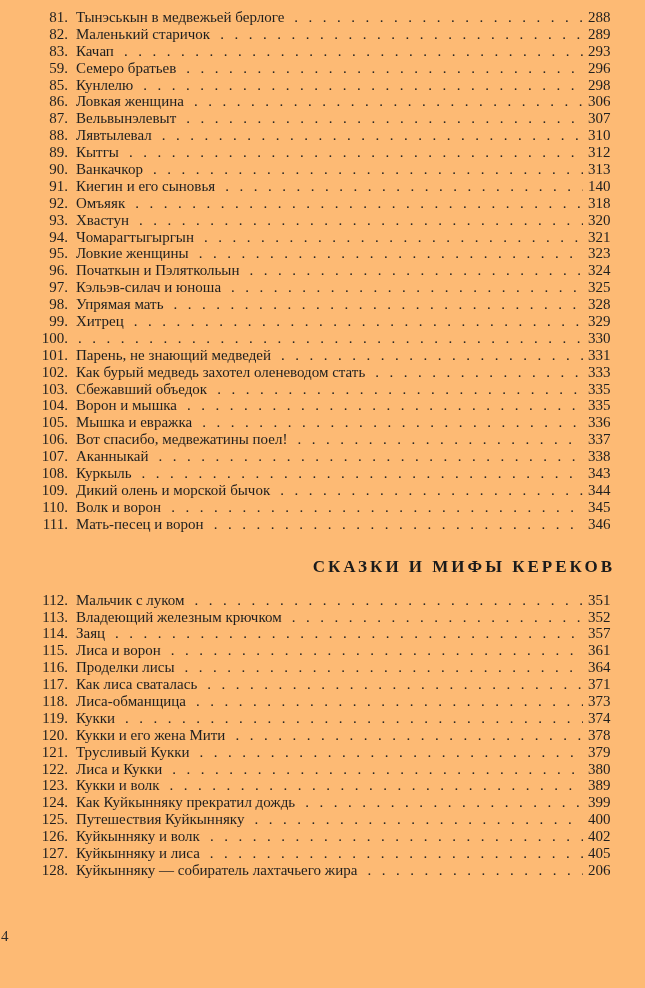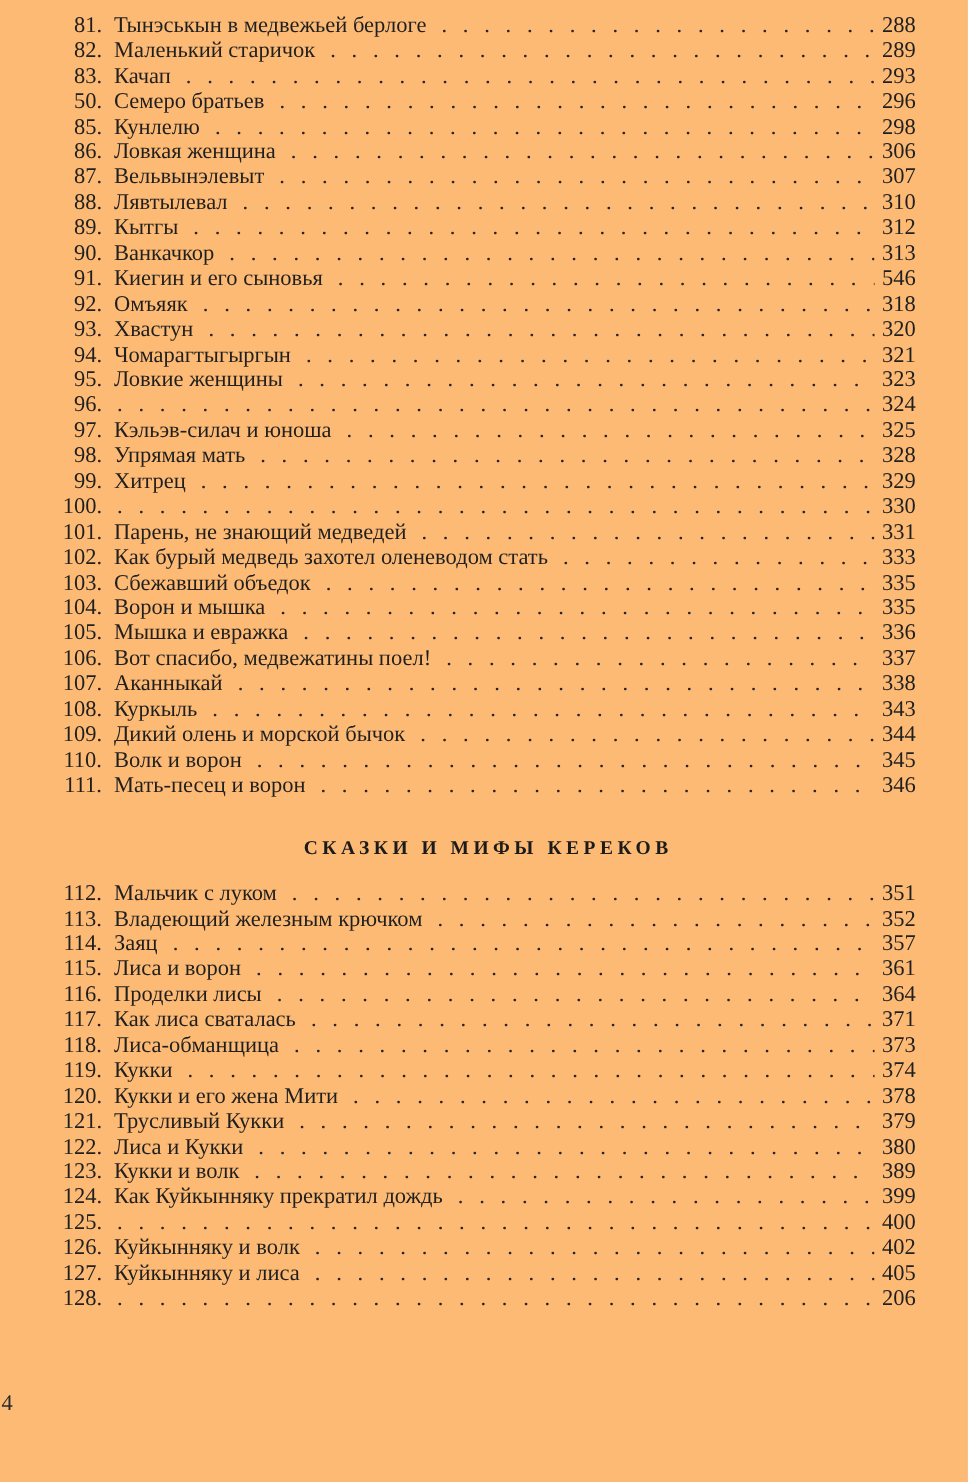--- a/index.html
+++ b/index.html
@@ -19,22 +19,22 @@
     position: absolute;
     top: 9px;
     left: 36px;
     right: 30px;
   }
 
   .toc-section { margin: 0; }
 
   .section-heading {
     margin: 24px 0 15px 0;
-    text-align: center;
-    font-size: 13px;
+    text-align: right;
+    font-size: 17px;
     font-weight: bold;
     letter-spacing: 3px;
     color: #1b1b1b;
     white-space: nowrap;
   }
 
   .row {
     display: flex;
     align-items: baseline;
     height: 16.9px;
@@ -101,21 +101,21 @@
   </div>
 
   <div class="row">
     <span class="num">83.</span>
     <span class="title">Качап</span>
     <span class="leader">.  .  .  .  .  .  .  .  .  .  .  .  .  .  .  .  .  .  .  .  .  .  .  .  .  .  .  .  .  .  .  .  .  .  .  .  .  .  .  .  .  .  .  .  .  .  .  .  .  .  .  .  .  .  .  .  .  .  .  .  </span>
     <span class="pagenum">293</span>
   </div>
 
   <div class="row">
-    <span class="num">50.</span>
+    <span class="num">59.</span>
     <span class="title">Семеро братьев</span>
     <span class="leader">.  .  .  .  .  .  .  .  .  .  .  .  .  .  .  .  .  .  .  .  .  .  .  .  .  .  .  .  .  .  .  .  .  .  .  .  .  .  .  .  .  .  .  .  .  .  .  .  .  .  .  .  .  .  .  .  .  .  .  .  </span>
     <span class="pagenum">296</span>
   </div>
 
   <div class="row">
     <span class="num">85.</span>
     <span class="title">Кунлелю</span>
     <span class="leader">.  .  .  .  .  .  .  .  .  .  .  .  .  .  .  .  .  .  .  .  .  .  .  .  .  .  .  .  .  .  .  .  .  .  .  .  .  .  .  .  .  .  .  .  .  .  .  .  .  .  .  .  .  .  .  .  .  .  .  .  </span>
     <span class="pagenum">298</span>
@@ -153,21 +153,21 @@
     <span class="num">90.</span>
     <span class="title">Ванкачкор</span>
     <span class="leader">.  .  .  .  .  .  .  .  .  .  .  .  .  .  .  .  .  .  .  .  .  .  .  .  .  .  .  .  .  .  .  .  .  .  .  .  .  .  .  .  .  .  .  .  .  .  .  .  .  .  .  .  .  .  .  .  .  .  .  .  </span>
     <span class="pagenum">313</span>
   </div>
 
   <div class="row">
     <span class="num">91.</span>
     <span class="title">Киегин и его сыновья</span>
     <span class="leader">.  .  .  .  .  .  .  .  .  .  .  .  .  .  .  .  .  .  .  .  .  .  .  .  .  .  .  .  .  .  .  .  .  .  .  .  .  .  .  .  .  .  .  .  .  .  .  .  .  .  .  .  .  .  .  .  .  .  .  .  </span>
-    <span class="pagenum">546</span>
+    <span class="pagenum">140</span>
   </div>
 
   <div class="row">
     <span class="num">92.</span>
     <span class="title">Омъяяк</span>
     <span class="leader">.  .  .  .  .  .  .  .  .  .  .  .  .  .  .  .  .  .  .  .  .  .  .  .  .  .  .  .  .  .  .  .  .  .  .  .  .  .  .  .  .  .  .  .  .  .  .  .  .  .  .  .  .  .  .  .  .  .  .  .  </span>
     <span class="pagenum">318</span>
   </div>
 
   <div class="row">
@@ -186,20 +186,21 @@
 
   <div class="row">
     <span class="num">95.</span>
     <span class="title">Ловкие женщины</span>
     <span class="leader">.  .  .  .  .  .  .  .  .  .  .  .  .  .  .  .  .  .  .  .  .  .  .  .  .  .  .  .  .  .  .  .  .  .  .  .  .  .  .  .  .  .  .  .  .  .  .  .  .  .  .  .  .  .  .  .  .  .  .  .  </span>
     <span class="pagenum">323</span>
   </div>
 
   <div class="row">
     <span class="num">96.</span>
+    <span class="title">Початкын и Пэляткольын</span>
     <span class="leader">.  .  .  .  .  .  .  .  .  .  .  .  .  .  .  .  .  .  .  .  .  .  .  .  .  .  .  .  .  .  .  .  .  .  .  .  .  .  .  .  .  .  .  .  .  .  .  .  .  .  .  .  .  .  .  .  .  .  .  .  </span>
     <span class="pagenum">324</span>
   </div>
 
   <div class="row">
     <span class="num">97.</span>
     <span class="title">Кэльэв-силач и юноша</span>
     <span class="leader">.  .  .  .  .  .  .  .  .  .  .  .  .  .  .  .  .  .  .  .  .  .  .  .  .  .  .  .  .  .  .  .  .  .  .  .  .  .  .  .  .  .  .  .  .  .  .  .  .  .  .  .  .  .  .  .  .  .  .  .  </span>
     <span class="pagenum">325</span>
   </div>
@@ -396,40 +397,42 @@
     <div class="entries">
   <div class="row">
     <span class="num">124.</span>
     <span class="title">Как Куйкынняку прекратил дождь</span>
     <span class="leader">.  .  .  .  .  .  .  .  .  .  .  .  .  .  .  .  .  .  .  .  .  .  .  .  .  .  .  .  .  .  .  .  .  .  .  .  .  .  .  .  .  .  .  .  .  .  .  .  .  .  .  .  .  .  .  .  .  .  .  .  </span>
     <span class="pagenum">399</span>
   </div>
 
   <div class="row">
     <span class="num">125.</span>
+    <span class="title">Путешествия Куйкынняку</span>
     <span class="leader">.  .  .  .  .  .  .  .  .  .  .  .  .  .  .  .  .  .  .  .  .  .  .  .  .  .  .  .  .  .  .  .  .  .  .  .  .  .  .  .  .  .  .  .  .  .  .  .  .  .  .  .  .  .  .  .  .  .  .  .  </span>
     <span class="pagenum">400</span>
   </div>
 
   <div class="row">
     <span class="num">126.</span>
     <span class="title">Куйкынняку и волк</span>
     <span class="leader">.  .  .  .  .  .  .  .  .  .  .  .  .  .  .  .  .  .  .  .  .  .  .  .  .  .  .  .  .  .  .  .  .  .  .  .  .  .  .  .  .  .  .  .  .  .  .  .  .  .  .  .  .  .  .  .  .  .  .  .  </span>
     <span class="pagenum">402</span>
   </div>
 
   <div class="row">
     <span class="num">127.</span>
     <span class="title">Куйкынняку и лиса</span>
     <span class="leader">.  .  .  .  .  .  .  .  .  .  .  .  .  .  .  .  .  .  .  .  .  .  .  .  .  .  .  .  .  .  .  .  .  .  .  .  .  .  .  .  .  .  .  .  .  .  .  .  .  .  .  .  .  .  .  .  .  .  .  .  </span>
     <span class="pagenum">405</span>
   </div>
 
   <div class="row">
     <span class="num">128.</span>
+    <span class="title">Куйкынняку — собиратель лахтачьего жира</span>
     <span class="leader">.  .  .  .  .  .  .  .  .  .  .  .  .  .  .  .  .  .  .  .  .  .  .  .  .  .  .  .  .  .  .  .  .  .  .  .  .  .  .  .  .  .  .  .  .  .  .  .  .  .  .  .  .  .  .  .  .  .  .  .  </span>
     <span class="pagenum">206</span>
   </div>
 </div>
   </section>
 </div>
   <div class="margin-mark">4</div>
 </div>
 
 </body></html>

